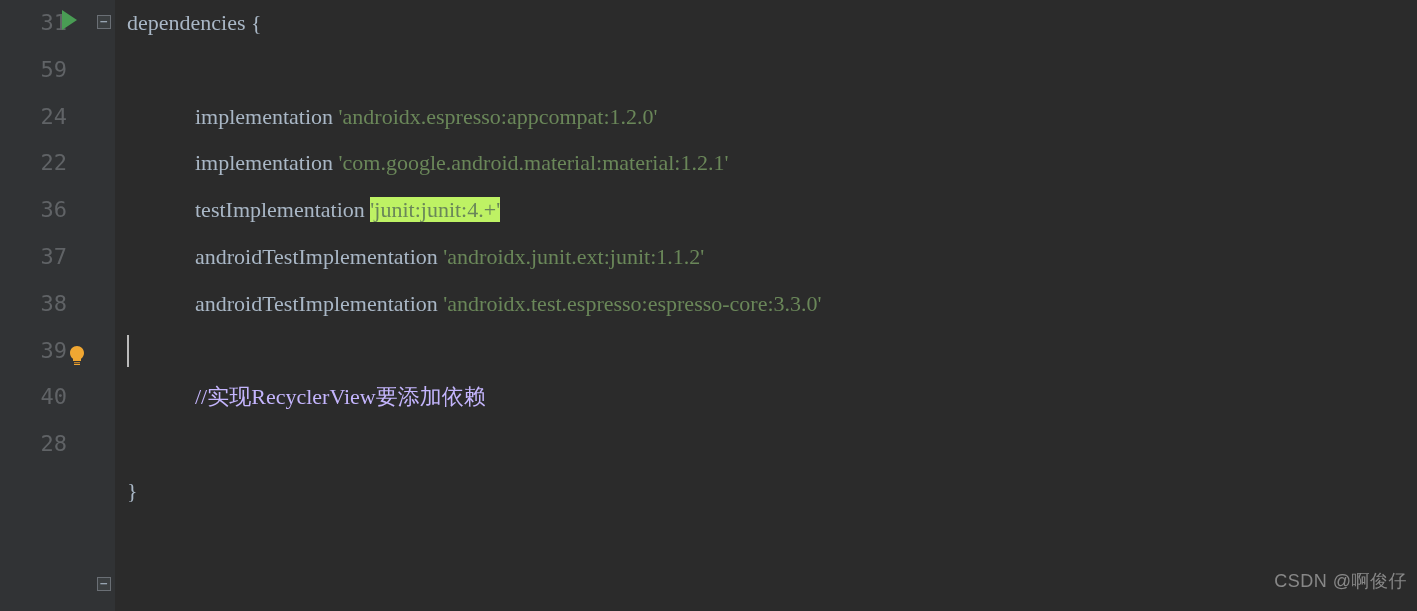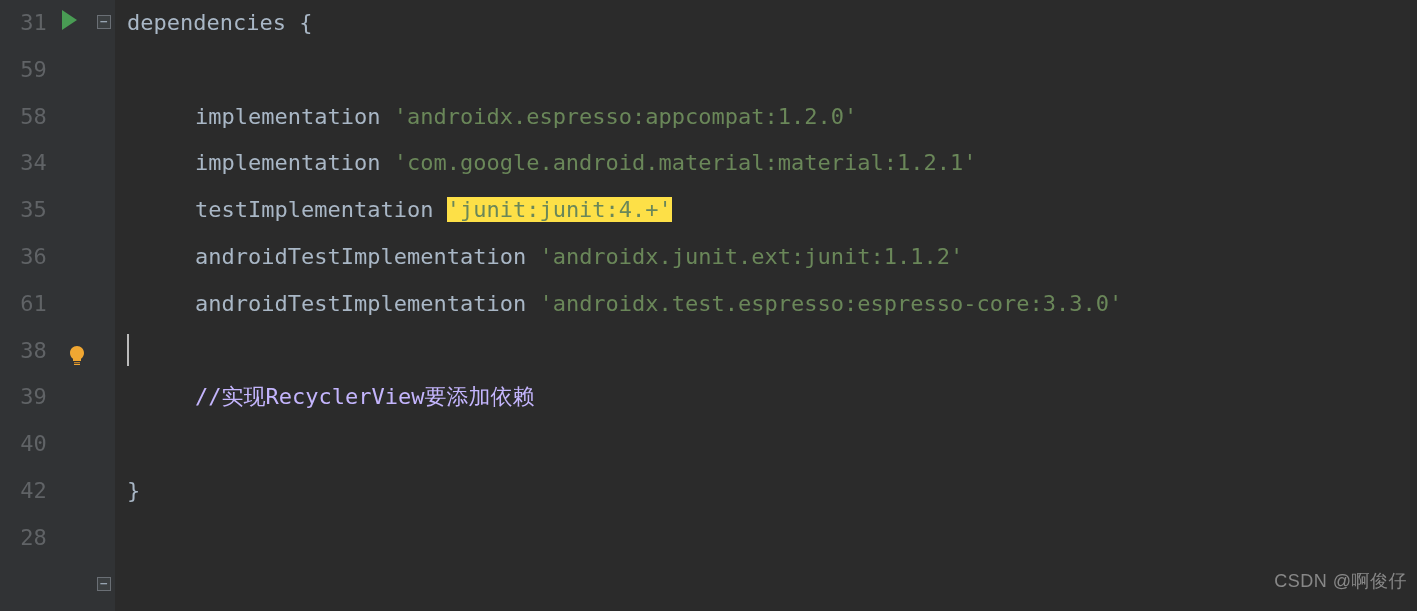--- a/index.html
+++ b/index.html
@@ -15,21 +15,21 @@
   .editor { display: flex; width: 100%; height: 100%; }
   .gutter {
     width: 95px;
     background: #313335;
     text-align: right;
     color: #606366;
     user-select: none;
     position: relative;
     flex-shrink: 0;
   }
-  .gutter .ln { padding-right: 28px; height: 46.8px; position: relative; text-align: center; }
+  .gutter .ln { padding-right: 28px; height: 46.8px; position: relative; }
   .run-icon {
     position: absolute;
     left: 62px;
     top: 10px;
     width: 0; height: 0;
     border-left: 15px solid #499c54;
     border-top: 10px solid transparent;
     border-bottom: 10px solid transparent;
   }
   .fold-col {
@@ -42,27 +42,27 @@
     position: absolute;
     left: 2px;
     width: 14px; height: 14px;
     border: 1px solid #6a6f75;
     background: #3b3f41;
     display:flex; align-items:center; justify-content:center;
     font-size: 13px; color:#a9b7c6;
   }
   .fold-open::after { content:"−"; }
   .fold-close::after { content:"−"; }
-  .code { position: relative; flex: 1; padding-left: 12px; background:#2b2b2b; }
+  .code { position: relative; flex: 1; padding-left: 12px; background:#2b2b2b;font-family:Liberation Serif, serif; }
   .line { height: 46.8px; white-space: pre; }
   .kw  { color: #a9b7c6; }    
   .str { color: #6a8759; }
   .cmt { color: #c4b5fd; }
   .brace { color: #a9b7c6; }
-  .highlight { background: #fde047; }
+  .highlight { background: #bef264; }
   .caret {
     display:inline-block; width:2px; height:32px; background:#bbbbbb;
     vertical-align: middle; margin-top:-4px;
   }
   .bulb {
     position:absolute;
     width:24px; height:24px;
   }
   .bulb svg { width:24px; height:24px; }
   .watermark {
@@ -79,29 +79,27 @@
 </head>
 <body>
 
 <div class="editor">
 
   <div class="gutter">
     <div class="ln"><span>31</span>
       <span class="run-icon"></span>
     </div>
     <div class="ln">59</div>
-    <div class="ln">58</div>
-    <div class="ln">34</div>
-    <div class="ln">35</div>
+    <div class="ln">24</div>
+    <div class="ln">22</div>
     <div class="ln">36</div>
-    <div class="ln">61</div>
+    <div class="ln">37</div>
     <div class="ln">38</div>
     <div class="ln">39</div>
     <div class="ln">40</div>
-    <div class="ln">42</div>
     <div class="ln"><span>28</span></div>
   </div>
 
   <div class="fold-col">
     <span class="fold-mark fold-open" style="top:15px;"></span>
     <span class="fold-mark fold-close" style="top:577px;"></span>
   </div>
 
   <div class="code">
 

